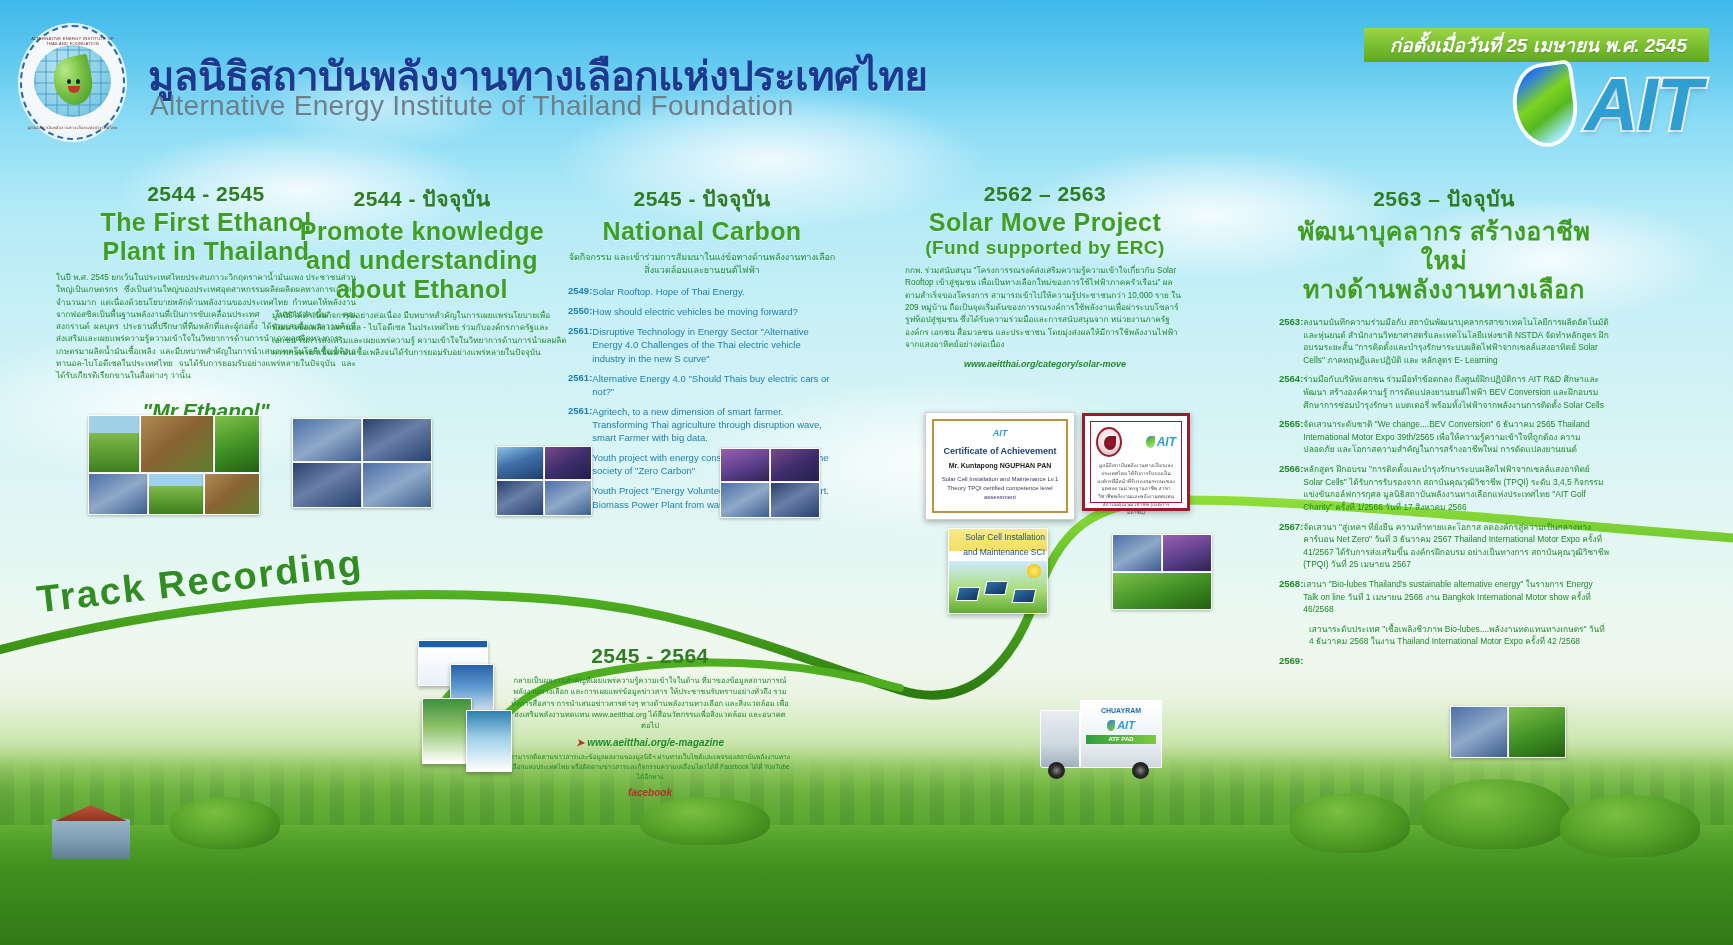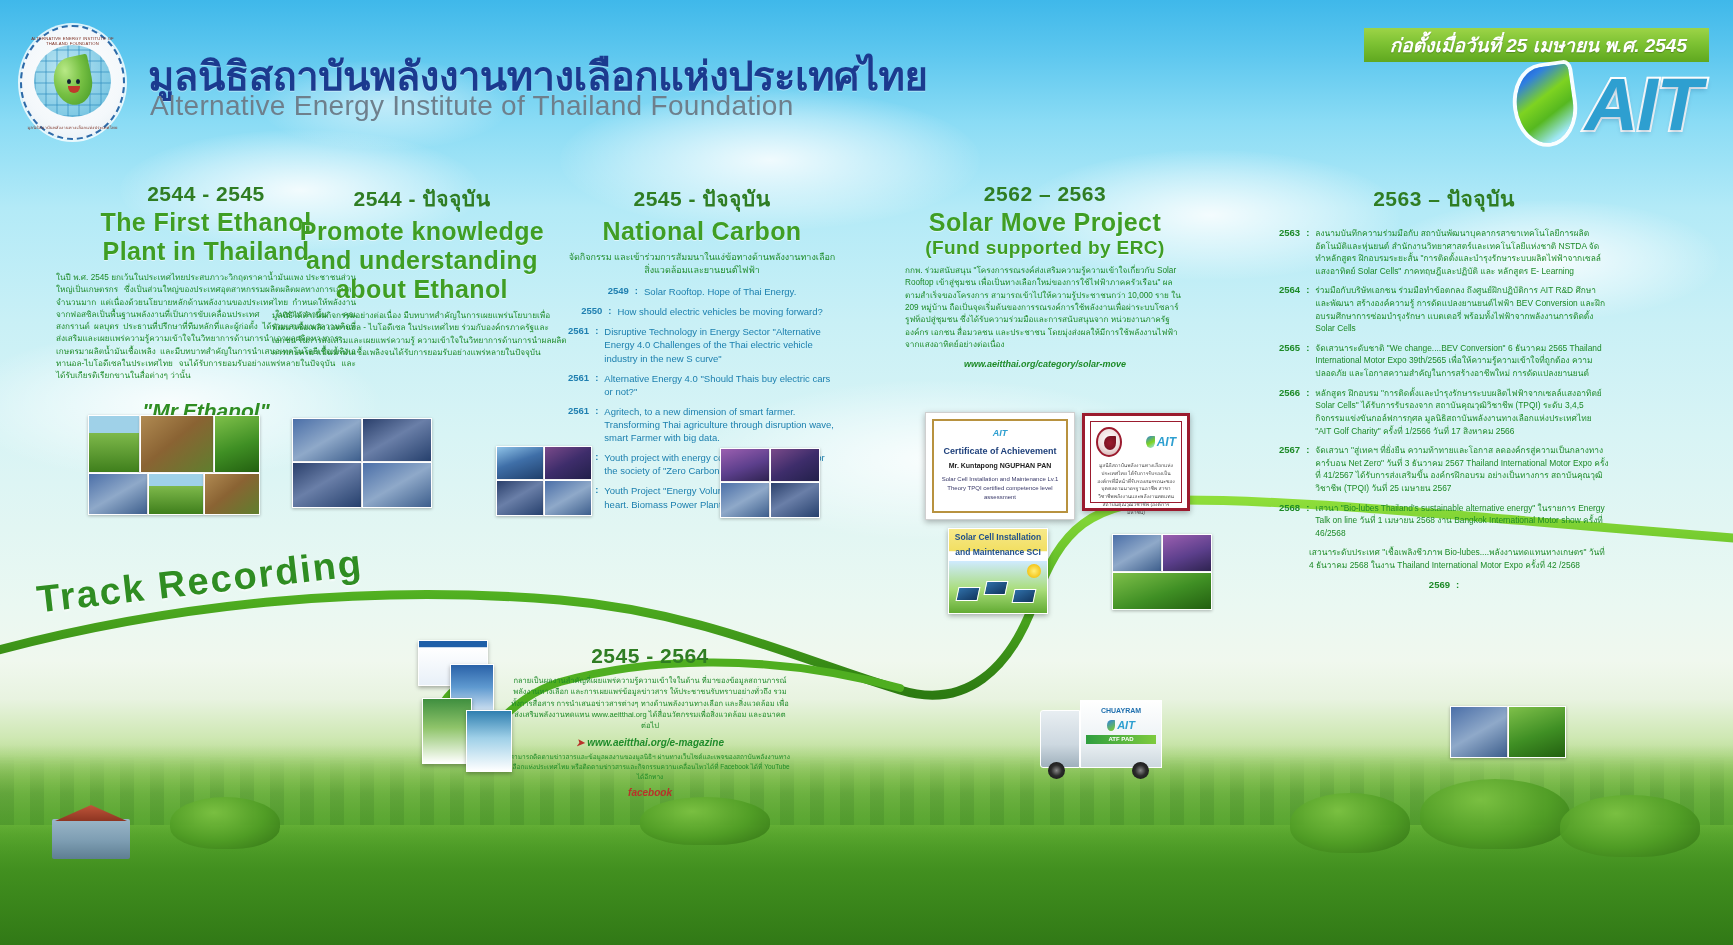--- a/index.html
+++ b/index.html
@@ -168,21 +168,21 @@
   }
   .body-th {
     font-size:8.2px; color:#1d8a27; line-height:1.5; text-align:left; margin-top:6px;
   }
   .body-th.just { text-align:justify; }
   .quote {
     text-align:center; font-size:21px; font-weight:bold; color:#2f8d22; margin-top:16px;
     font-style:italic;
   }
   .bullets { margin-top:8px; }
-  .bullet { display:flex; gap:6px; margin-bottom:7px;justify-content:center; }
+  .bullet { display:flex; gap:0; margin-bottom:7px; }
   .bullet .yr { font-size:9.5px; color:#1f7fb0; font-weight:bold; white-space:nowrap; }
   .bullet .tx { font-size:9.5px; color:#1b7fae; line-height:1.38; }
   .bullet.th .yr { color:#1d8a27; }
   .bullet.th .tx { color:#1d8a27; font-size:8.4px; line-height:1.5; }
   .link-th {
     margin-top:8px; text-align:center; font-size:9px; font-style:italic;
     color:#1d8a27; font-weight:bold;
   }
 
   
@@ -223,21 +223,21 @@
   .ait-mini{ display:flex; align-items:center; gap:2px; font-size:12px; font-weight:bold;
              font-style:italic; color:#2e9fd0; }
   .ait-mini .d{ width:9px; height:12px; border-radius:50% 6% 50% 50%;
              background: linear-gradient(150deg,#2f7fe0 0%, #7ed321 55%, #9fe7f5 100%);}
 
   
   .solar-banner {
     position:absolute; background: linear-gradient(to bottom,#f6e98a 0%, #f2df62 26%, #ffffff 27%, #eaf6ff 100%);
     border:1.5px solid #fff; box-shadow:0 2px 5px rgba(0,0,0,.3); overflow:hidden;
   }
-  .solar-banner .sb-t{ font-size:8.5px; font-weight:bold; color:#1f4f8c; text-align:center;
+  .solar-banner .sb-t{ font-size:8.5px; font-weight:normal; color:#1f4f8c; text-align:right;
      padding:3px 2px; line-height:1.25; }
   .solar-banner .sb-art{ position:absolute; left:0; right:0; bottom:0; height:52px;
      background: linear-gradient(to bottom, #cfeaff 0%, #a9dd7a 55%, #62ab33 100%); }
   .solar-banner .panel{ position:absolute; width:22px; height:14px; background:linear-gradient(150deg,#2f6fa8,#12365f);
      border:1px solid #fff; transform: skewX(-12deg); }
   .solar-banner .sun{ position:absolute; right:6px; top:3px; width:14px; height:14px; border-radius:50%;
      background: radial-gradient(circle,#fff07a 0%,#f5c518 70%,#e0a000 100%); }
 
   
   .truck { position:absolute; }
@@ -510,20 +510,24 @@
         <span>AIT</span>
       </div>
       <div class="bar">ATF  PAD</div>
     </div>
     <div class="wheel" style="left:8px;"></div>
     <div class="wheel" style="left:92px;"></div>
   </div>
 
   <div class="col" style="left:1248px; top:182px; width:330px;margin-left:31px;">
     <div class="years">2563 – ปัจจุบัน</div>
+    <h2>
+      <span>พัฒนาบุคลากร สร้างอาชีพใหม่</span><br>
+      <span>ทางด้านพลังงานทางเลือก</span>
+    </h2>
     <div class="bullets" style="margin-top:12px;">
       <div class="bullet th">
         <span class="yr">2563</span>
           <span class="yr">:</span>
         <span class="tx">ลงนามบันทึกความร่วมมือกับ สถาบันพัฒนาบุคลากรสาขาเทคโนโลยีการผลิตอัตโนมัติและหุ่นยนต์ สำนักงานวิทยาศาสตร์และเทคโนโลยีแห่งชาติ NSTDA จัดทำหลักสูตร ฝึกอบรมระยะสั้น "การติดตั้งและบำรุงรักษาระบบผลิตไฟฟ้าจากเซลล์แสงอาทิตย์ Solar Cells" ภาคทฤษฎีและปฏิบัติ และ หลักสูตร E- Learning</span>
       </div>
       <div class="bullet th">
         <span class="yr">2564</span>
           <span class="yr">:</span>
         <span class="tx">ร่วมมือกับบริษัทเอกชน ร่วมมือทำข้อตกลง ถึงศูนย์ฝึกปฏิบัติการ AIT R&amp;D ศึกษาและพัฒนา สร้างองค์ความรู้ การดัดแปลงยานยนต์ไฟฟ้า BEV Conversion และฝึกอบรมศึกษาการซ่อมบำรุงรักษา แบตเตอรี่ พร้อมทั้งไฟฟ้าจากพลังงานการติดตั้ง Solar Cells</span>

